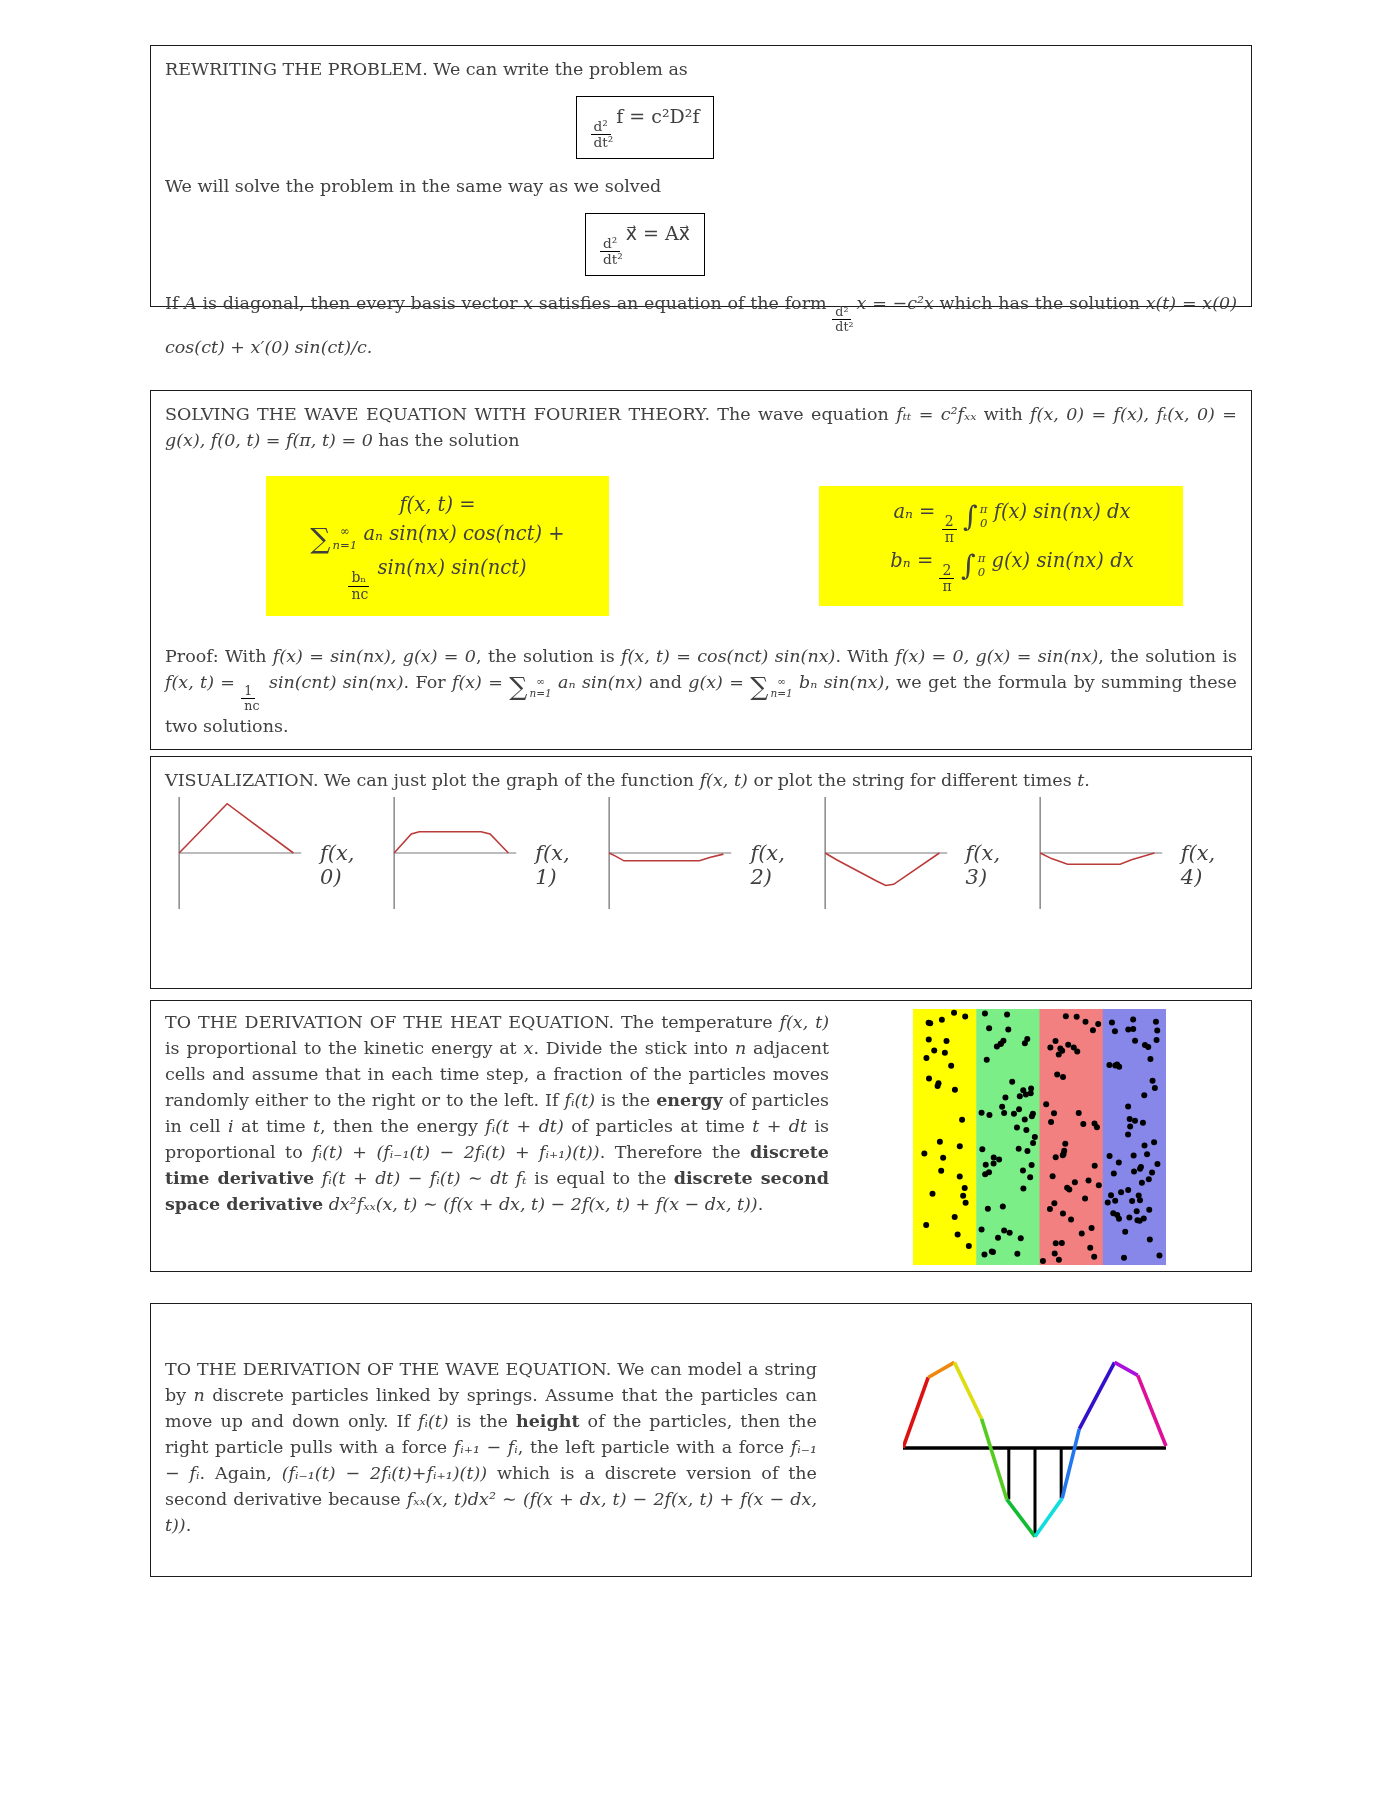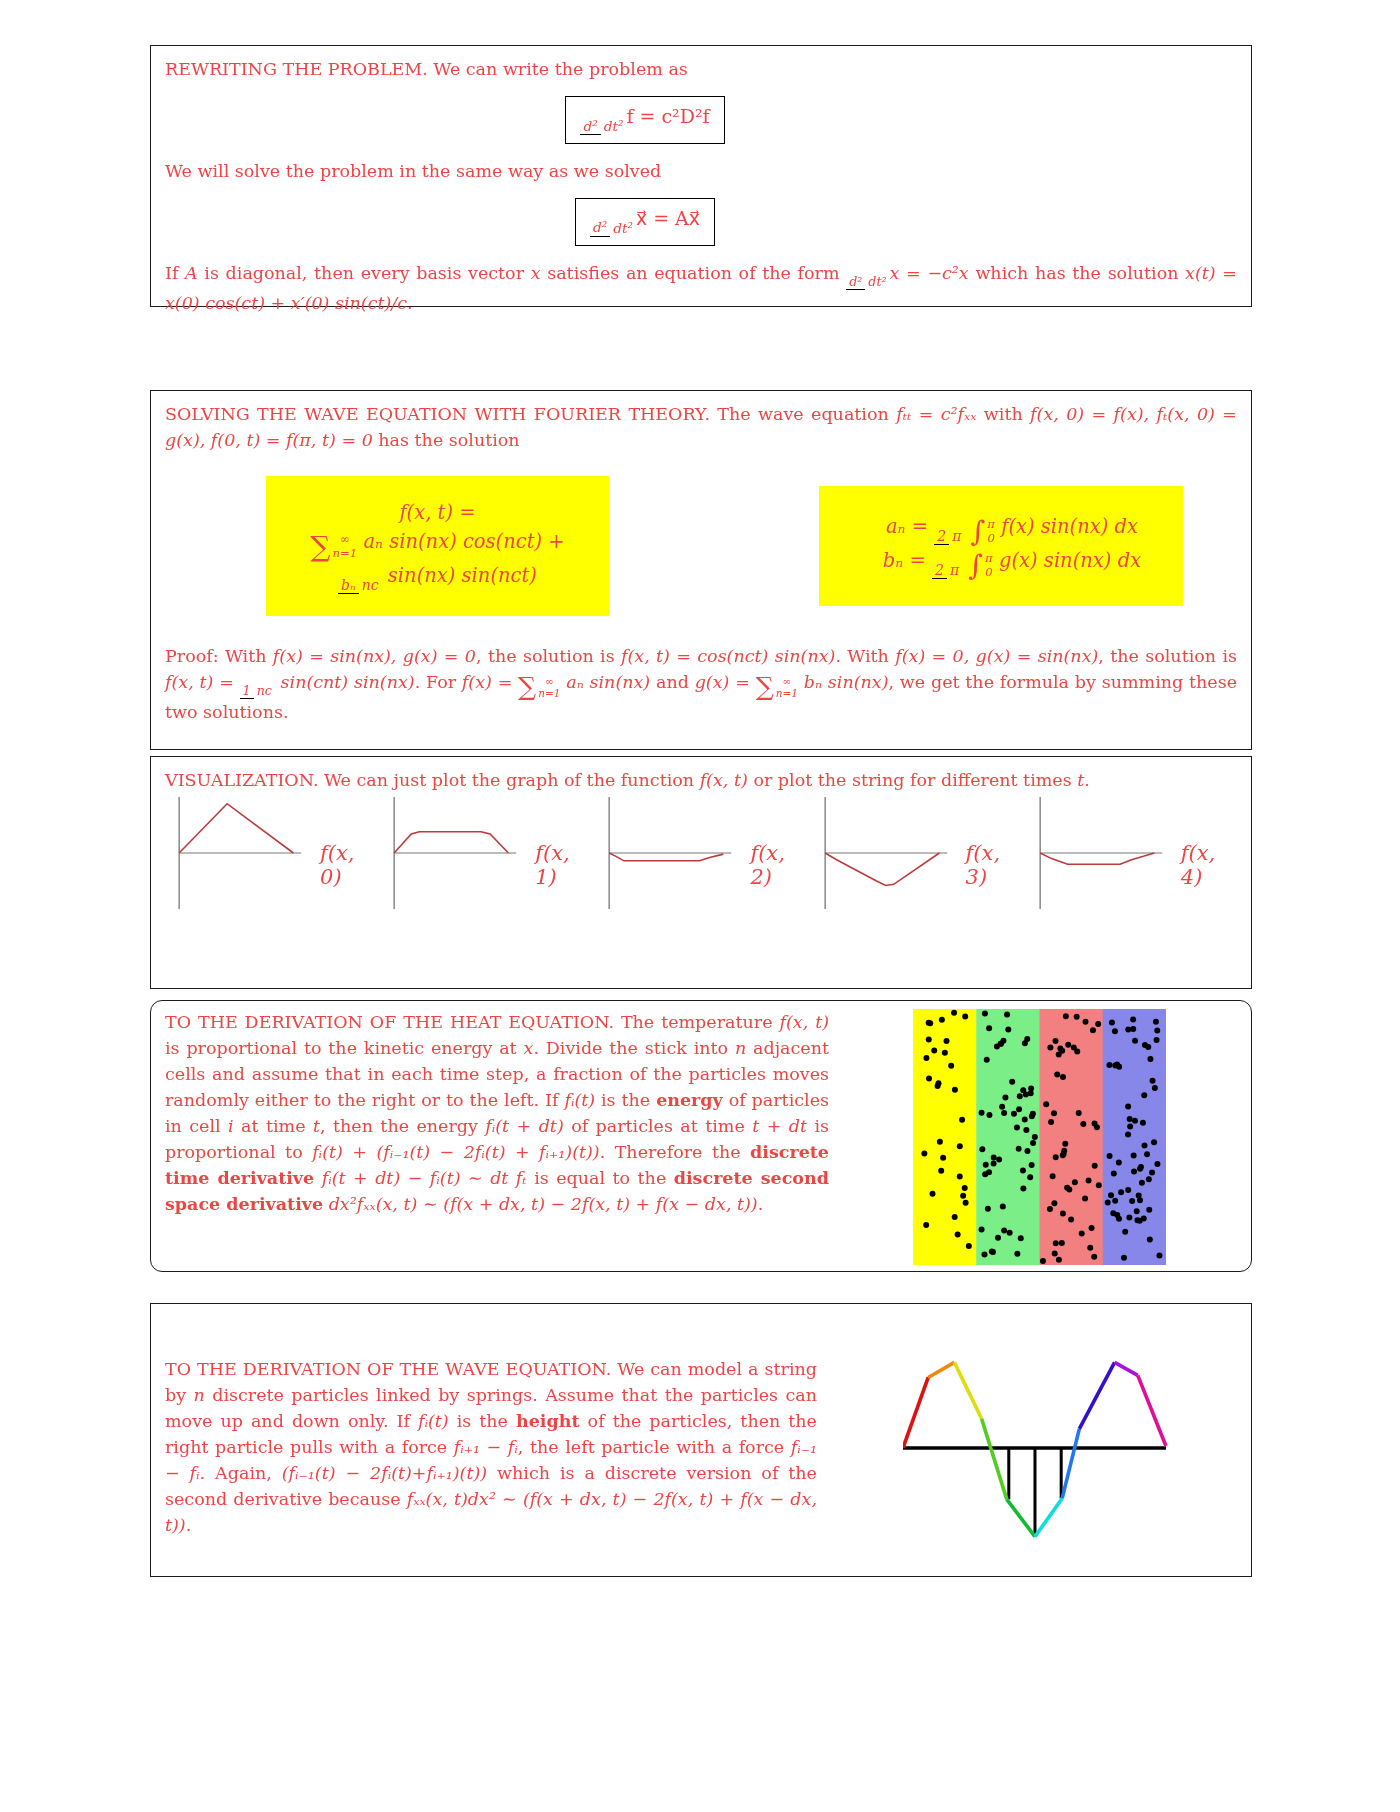--- a/index.html
+++ b/index.html
@@ -1,24 +1,24 @@
 <!DOCTYPE html>
 <html><head>
 <meta charset="utf-8">
 <style>
   html,body{margin:0;padding:0;background:#ffffff;}
   .page{position:relative;width:1400px;height:1620px;background:#ffffff;
-        font-family:"DejaVu Serif","DejaVu Sans",serif;color:#ef4444;}
+        font-family:"DejaVu Serif","DejaVu Sans",serif;color:#404040;}
   .nbox{position:absolute;left:150px;width:1102px;border:1.6px solid #1c1c1c;box-sizing:border-box;background:#fff;}
   .pad{padding:10px 14px;}
   p.t{margin:0;font-size:17.5px;line-height:26px;text-align:justify;}
   .i{font-style:italic;}
   .b{font-weight:bold;}
-  .frac{display:inline-flex;flex-direction:row;align-items:center;vertical-align:-0.55em;
-        font-size:0.72em;line-height:1.12;font-style:italic;}
+  .frac{display:inline-flex;flex-direction:column;align-items:flex-start;vertical-align:-0.55em;
+        font-size:0.72em;line-height:1.12;}
   .fn{display:block;padding:0 3px;border-bottom:1px solid #000;}
   .fd{display:block;padding:0 3px;}
   .oplim{display:inline-flex;align-items:center;vertical-align:-0.4em;}
   .op{font-size:1.45em;line-height:1;font-style:normal;}
   .lims{display:inline-flex;flex-direction:column;align-items:center;font-size:0.6em;line-height:1.15;margin-left:2px;font-style:italic;}
   .fctr{width:960px;text-align:center;margin:14px 0;}
   .fbox{display:inline-block;border:1.5px solid #000;padding:8px 14px;font-size:19px;}
   .mi{}
   .hl{position:absolute;background:#ffff00;display:flex;align-items:center;justify-content:center;
       font-size:19.5px;text-align:center;line-height:1.5;}
@@ -157,21 +157,21 @@
         <svg width="196" height="112" viewBox="0 0 112 100">
             <line x1="3" y1="0" x2="3" y2="100" stroke="#7a7a7a" stroke-width="1.2"></line>
             <line x1="3" y1="50" x2="112" y2="50" stroke="#7a7a7a" stroke-width="1"></line>
             <polyline points="3,50 13.2,55 27.48,60 74.4,60 84.6,56 105,50" fill="none" stroke="#bb3a3a" stroke-width="1.4"></polyline>
           </svg>
         <div class="plotlabel">f(x, 4)</div>
       </div>
     </div>
   </div>
 
-  <div class="nbox" style="top:1000px;height:272px;border-radius:12px;">
+  <div class="nbox" style="top:1000px;height:272px;">
     <p class="t" style="position:absolute;left:14px;top:8px;width:664px;"><span>TO THE DERIVATION OF THE HEAT EQUATION. The temperature </span><span class="i">f(x, t)</span><span> is proportional to the kinetic energy at </span><span class="i">x</span><span>. Divide the stick into </span><span class="i">n</span><span> adjacent cells and assume that in each time step, a fraction of the particles moves randomly either to the right or to the left. If </span><span class="i">fᵢ(t)</span><span> is the </span><span class="b">energy</span><span> of particles in cell </span><span class="i">i</span><span> at time </span><span class="i">t</span><span>, then the energy </span><span class="i">fᵢ(t + dt)</span><span> of particles at time </span><span class="i">t + dt</span><span> is proportional to </span><span class="i">fᵢ(t) + (fᵢ₋₁(t) − 2fᵢ(t) + fᵢ₊₁)(t))</span><span>. Therefore the </span><span class="b">discrete time derivative</span><span> </span><span class="i">fᵢ(t + dt) − fᵢ(t) ∼ dt fₜ</span><span> is equal to the </span><span class="b">discrete second space derivative</span><span> </span><span class="i">dx²fₓₓ(x, t) ∼ (f(x + dx, t) − 2f(x, t) + f(x − dx, t))</span><span>.</span></p>
     <div class="heatimg">
       <svg id="heat-svg" width="253" height="256" viewBox="0 0 253 256">
           <rect x="0" y="0" width="63.75" height="256" fill="#ffff00"></rect>
           <circle cx="38.16083588998299" cy="56.666114807128906" r="3" fill="#000000"></circle>
           <circle cx="21.22558283805847" cy="41.46311569213867" r="3" fill="#000000"></circle>
           <circle cx="11.352652788162231" cy="144.61109924316406" r="3" fill="#000000"></circle>
           <circle cx="31.863210439682007" cy="43.75288772583008" r="3" fill="#000000"></circle>
           <circle cx="33.50911736488342" cy="32.00981903076172" r="3" fill="#000000"></circle>
           <circle cx="15.626464504748583" cy="13.662004351615906" r="3" fill="#000000"></circle>

